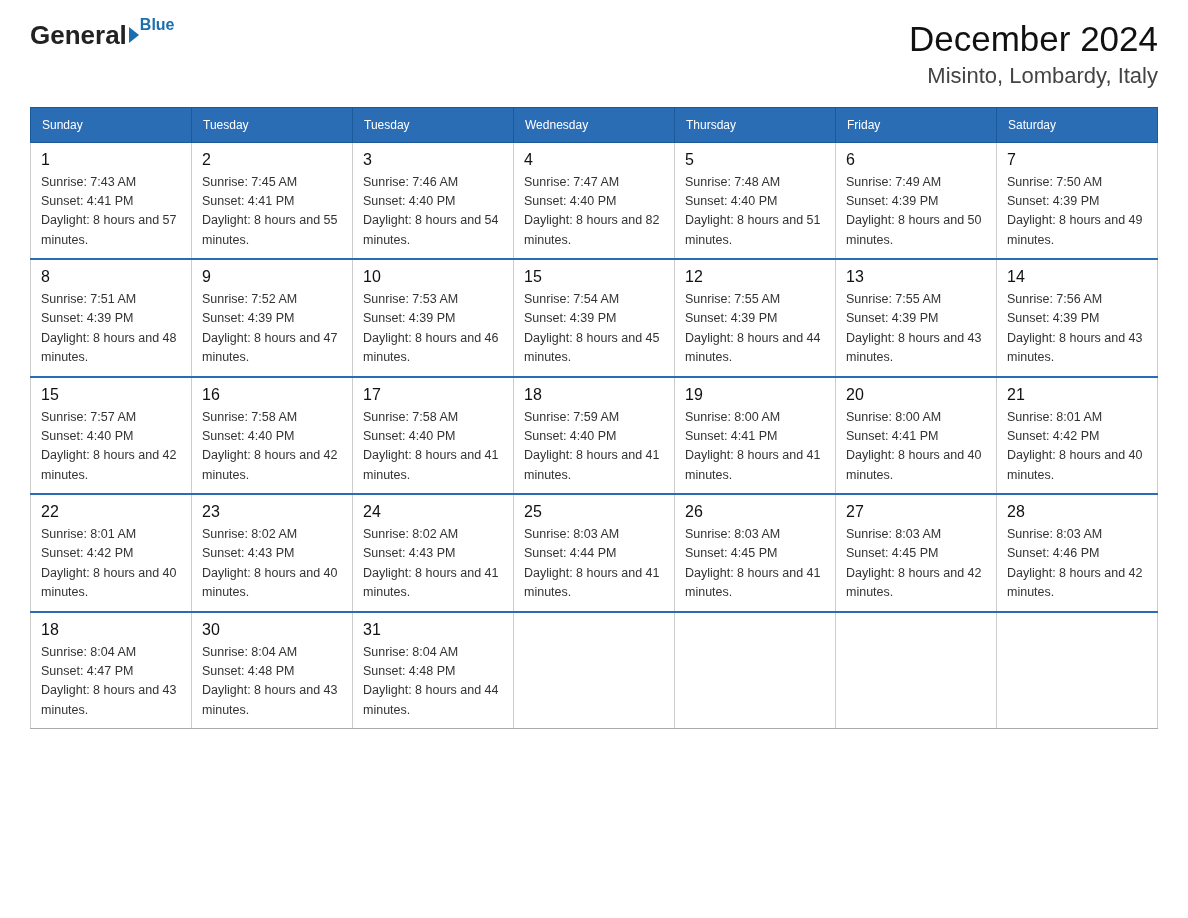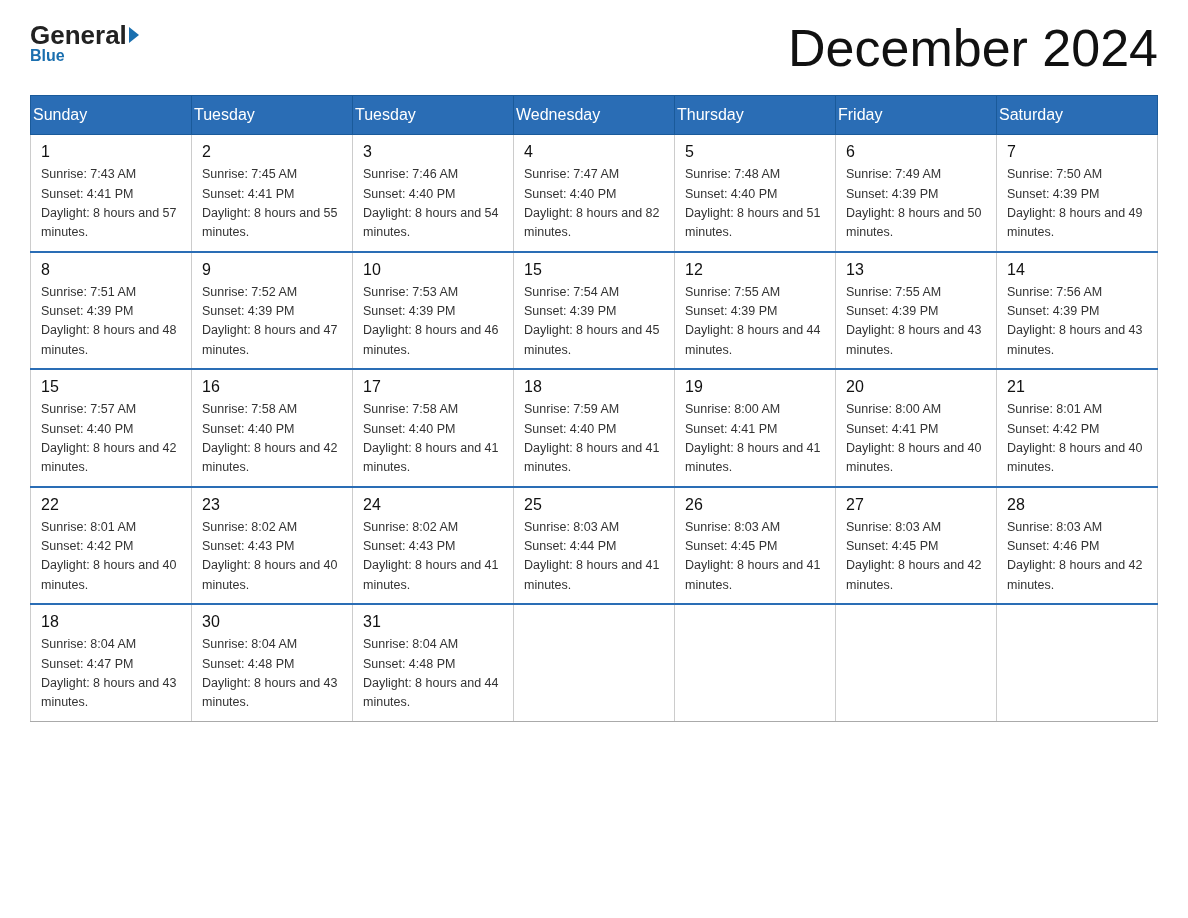--- a/index.html
+++ b/index.html
@@ -16,21 +16,21 @@
       justify-content: space-between;
       align-items: flex-start;
       margin-bottom: 18px;
     }
 
     .title-area {
       text-align: right;
     }
 
     .title-area h1 {
-      font-size: 52px;
+      font-size: 35px;
       font-weight: normal;
       color: #111;
       line-height: 1.1;
     }
 
     .title-area h2 {
       font-size: 22px;
       font-weight: normal;
       color: #444;
       margin-top: 4px;
@@ -38,23 +38,23 @@
 
     .calendar {
       width: 100%;
       border-collapse: collapse;
       border: 1px solid #aaa;
     }
 
     .calendar th {
       background-color: #2a6db5;
       color: #fff;
-      font-size: 16px;
+      font-size: 12px;
       font-weight: normal;
-      padding: 10px 2px;
+      padding: 10px 11px;
       text-align: left;
       border: 1px solid #1a5a9a;
     }
 
     .calendar td {
       vertical-align: top;
       padding: 8px 10px;
       border: 1px solid #ccc;
       width: calc(100% / 7);
       font-size: 13px;
@@ -79,21 +79,21 @@
       line-height: 1.55;
     }
 
     .empty-cell {
       background: #fff;
     }
 
     
     .logo-wrapper {
       display: flex;
-      flex-direction: column;
+      flex-direction: row;
       justify-content: flex-end;
     }
 
     .logo-line1 {
       display: flex;
       align-items: center;
       font-size: 26px;
       font-weight: bold;
       color: #222;
     }
@@ -131,20 +131,21 @@
   <div class="logo-wrapper">
     <div class="logo-line1">
       <span>General</span>
       <span class="logo-arrow"></span>
     </div>
     <div class="logo-line2">Blue</div>
   </div>
 
   <div class="title-area">
     <h1>December 2024</h1>
+    <h2>Misinto, Lombardy, Italy</h2>
   </div>
 </div>
 
 <table class="calendar">
   <thead>
     <tr>
       <th>Sunday</th>
       <th>Tuesday</th>
       <th>Tuesday</th>
       <th>Wednesday</th>

